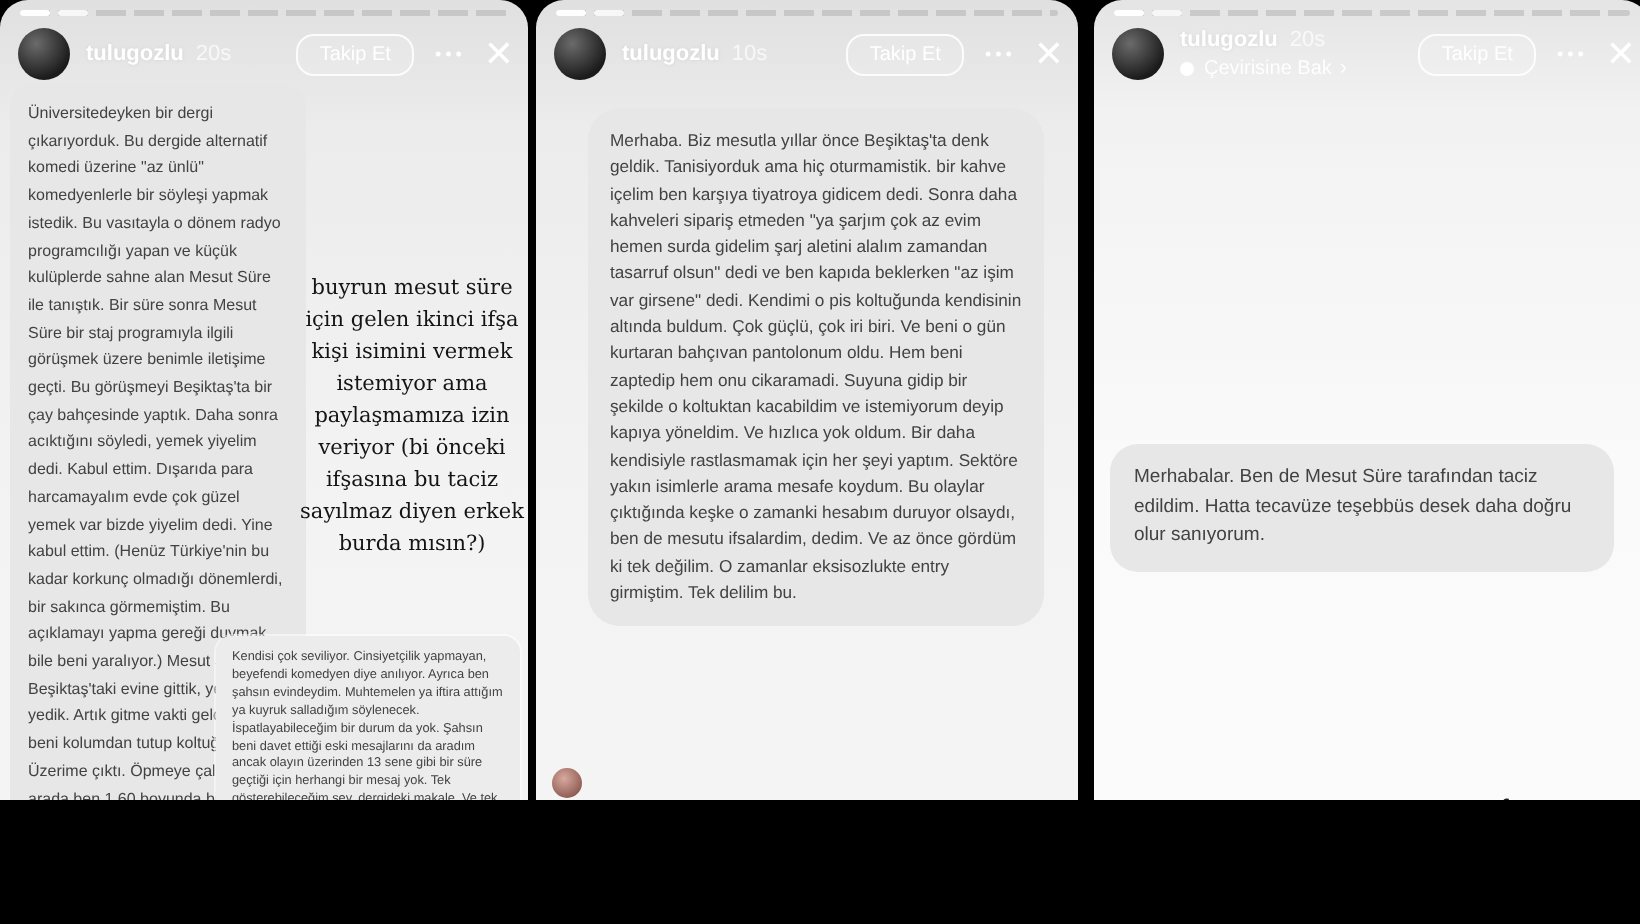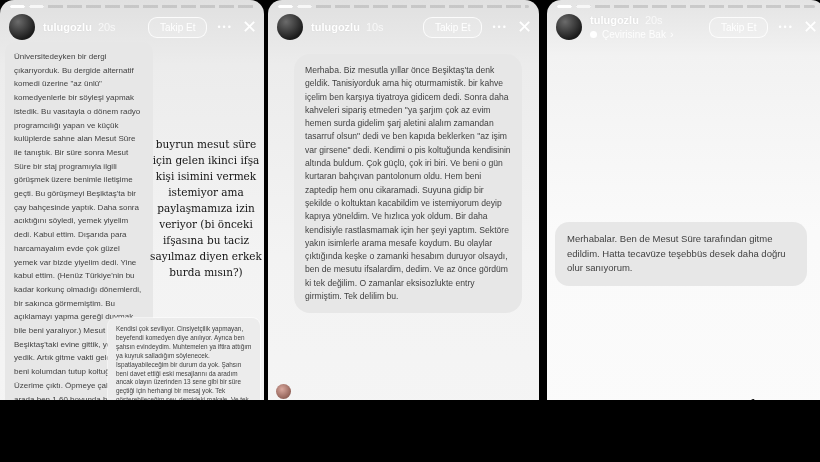--- a/index.html
+++ b/index.html
@@ -115,17 +115,17 @@
           <span class="trans-dot"></span>
           <span class="trans-label">Çevirisine Bak</span>
           <span class="trans-arrow">›</span>
         </div>
       </div>
       <div class="spacer"></div>
       <button class="follow-btn">Takip Et</button>
       <span class="more">•••</span>
       <span class="close">✕</span>
     </div>
-    <div class="bubble bubble-main">Merhabalar. Ben de Mesut Süre tarafından gitme edildim. Hatta tecavüze teşebbüs desek daha doğru olur sanıyorum.</div>
+    <div class="bubble bubble-main">Merhabalar. Ben de Mesut Süre tarafından taciz edildim. Hatta tecavüze teşebbüs desek daha doğru olur sanıyorum.</div>
     <div class="overlay-of">of</div>
   </div>
 
 </div>
 
 </body></html>

